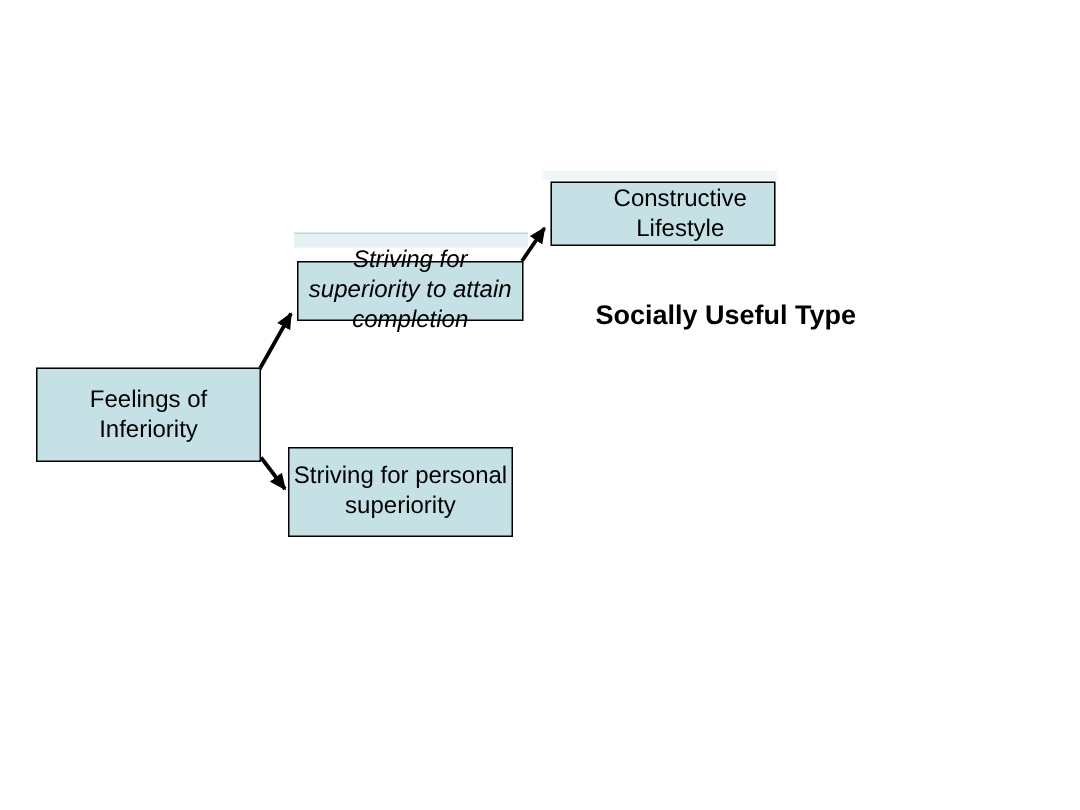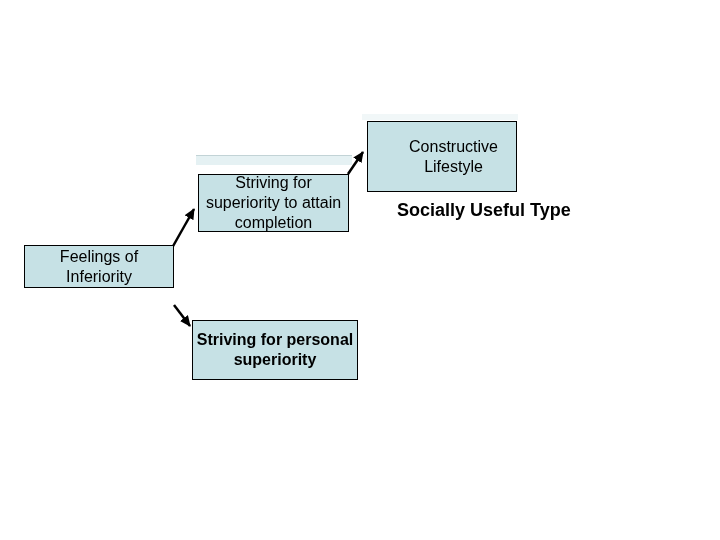--- a/index.html
+++ b/index.html
@@ -28,24 +28,24 @@
     background: #c6e1e5;
     display: flex;
     align-items: center;
     justify-content: center;
     text-align: center;
     font-size: 16px;
     line-height: 20px;
     color: #000000;
     white-space: pre-line;
   }
-  .node-feelings            { left: 24px;  top: 245px; width: 150px; height: 43px; }
-  .node-striving-completion { left: 198px; top: 174px; width: 151px; height: 58px; }
-  .node-striving-personal   { left: 192px; top: 320px; width: 166px; height: 60px; font-weight: bold; }
-  .node-constructive        { left: 367px; top: 121px; width: 150px; height: 71px; padding-left: 23px; }
+  .node-feelings            { left: 24px;  top: 245px; width: 150px; height: 63px; }
+  .node-striving-completion { left: 198px; top: 174px; width: 151px; height: 40px; font-style: italic; }
+  .node-striving-personal   { left: 192px; top: 298px; width: 150px; height: 60px; }
+  .node-constructive        { left: 367px; top: 121px; width: 150px; height: 43px; padding-left: 23px; }
 
   .floating-label {
     position: absolute;
     left: 397px;
     top: 200px;
     font-size: 18px;
     font-weight: bold;
     color: #000000;
     white-space: nowrap;
   }

